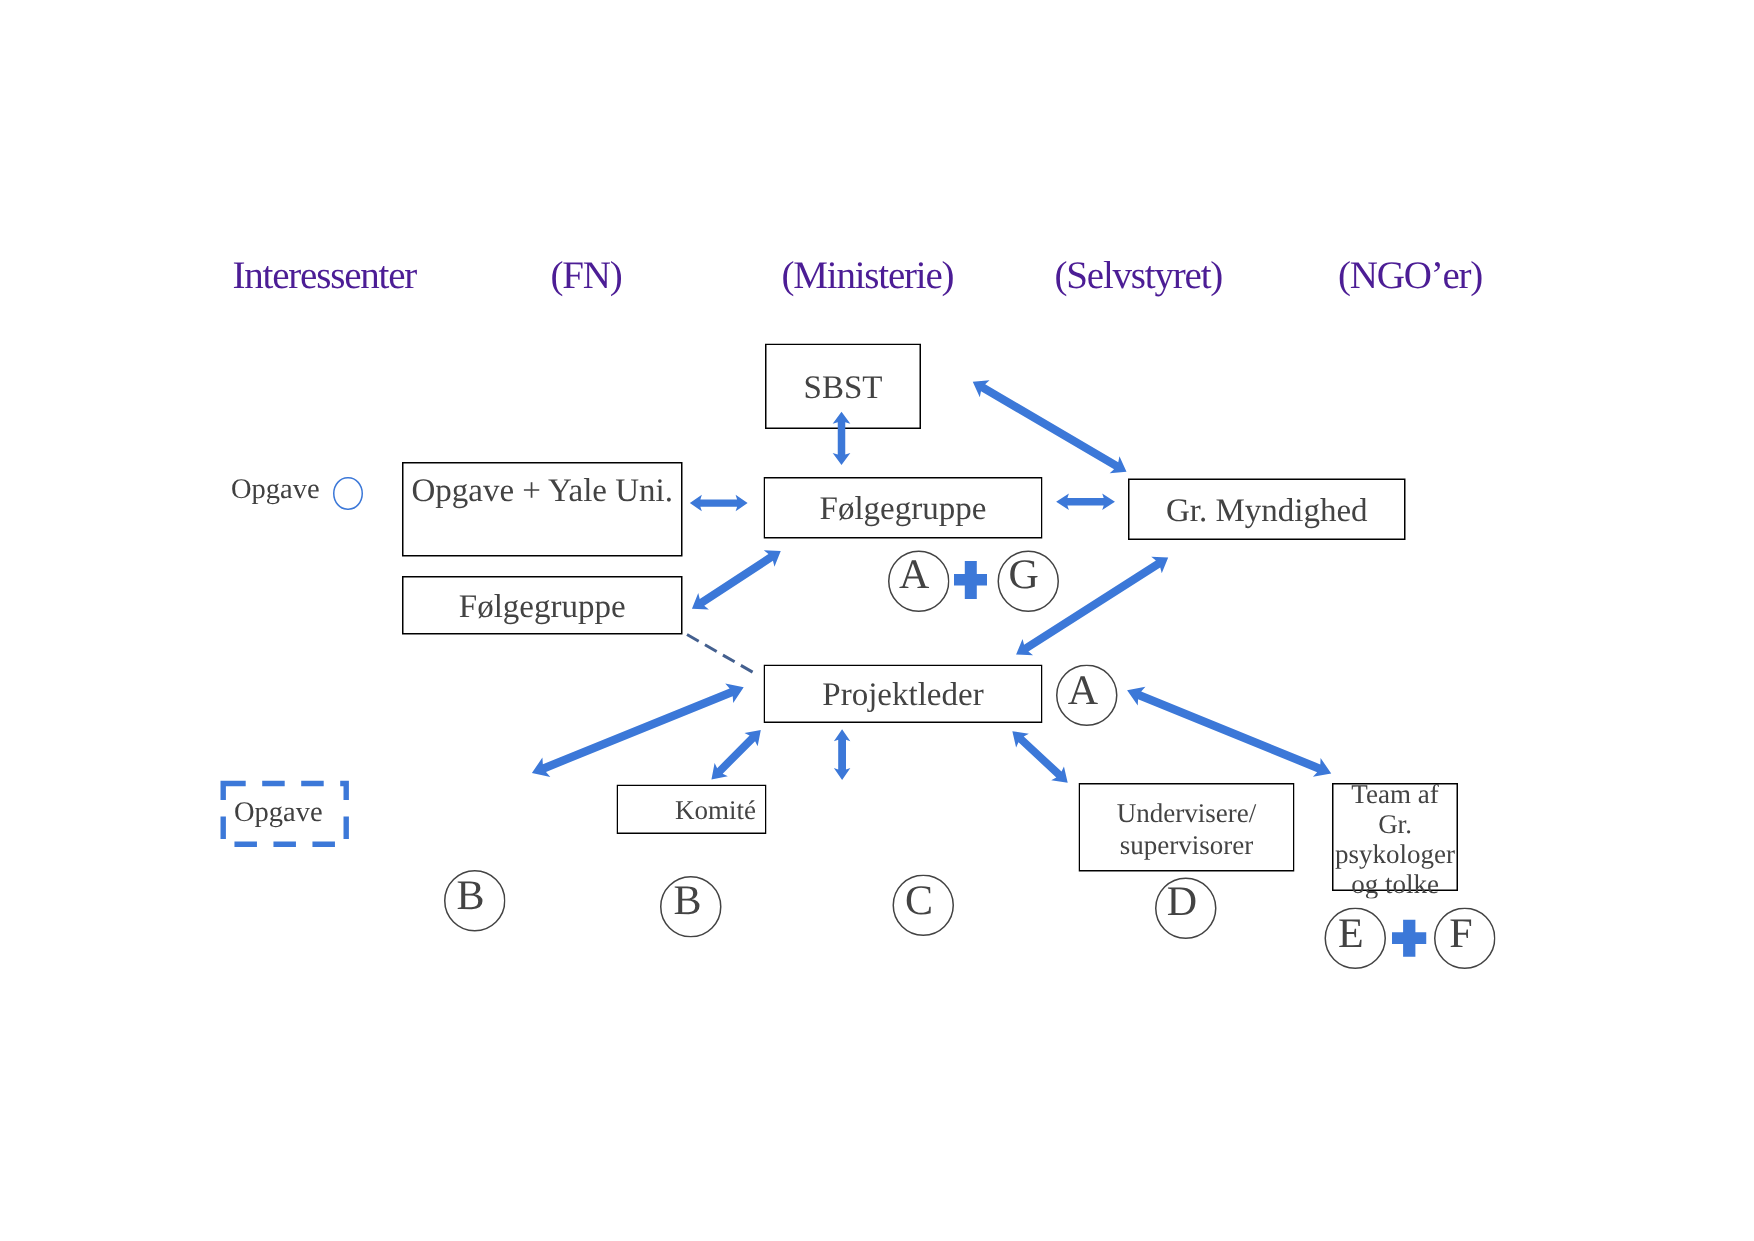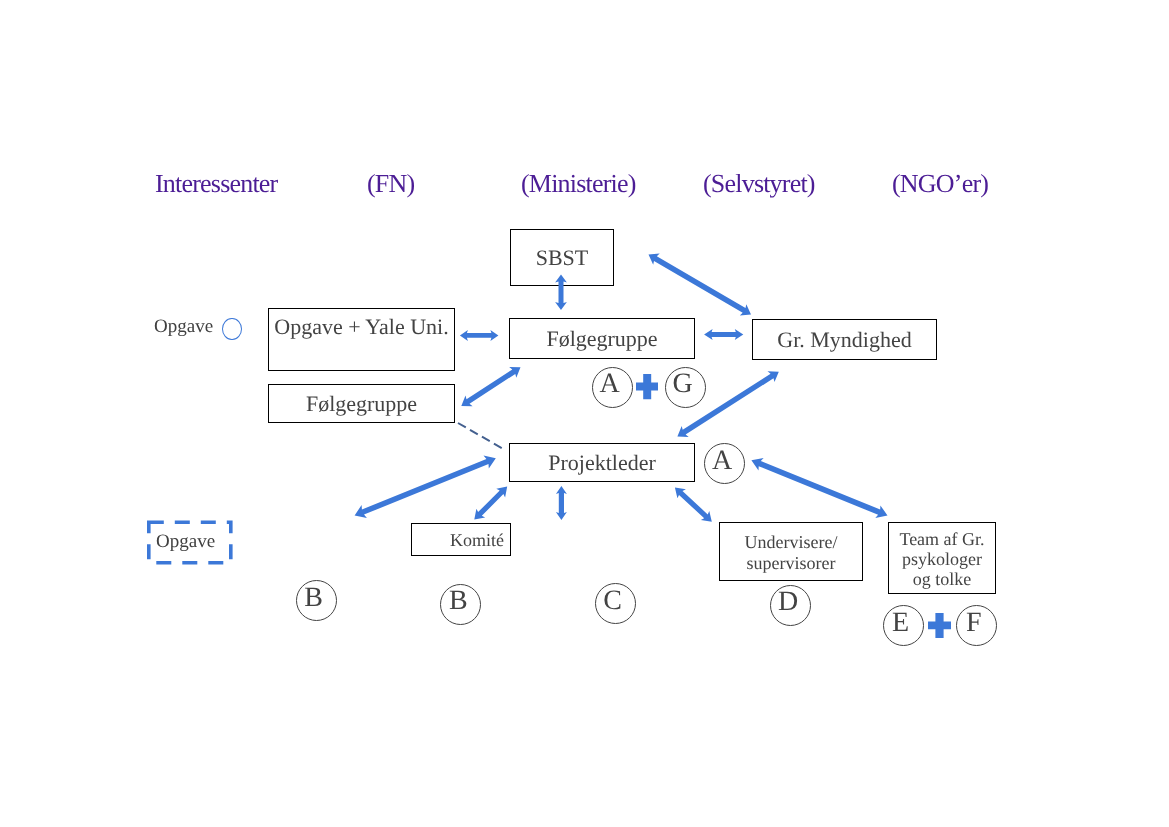--- a/index.html
+++ b/index.html
@@ -46,21 +46,21 @@
 
   <div class="node" style="left:510px;top:229px;width:104px;height:57px;">SBST</div>
   <div class="node" style="left:268px;top:308px;width:187px;height:63px;align-items:flex-start;padding-top:5px;">Opgave + Yale Uni.</div>
   <div class="node" style="left:509px;top:318px;width:186px;height:41px;">Følgegruppe</div>
   <div class="node" style="left:752px;top:318.5px;width:185px;height:41px;">Gr. Myndighed</div>
   <div class="node" style="left:268px;top:384px;width:187px;height:39px;">Følgegruppe</div>
   <div class="node" style="left:509px;top:443px;width:186px;height:39px;">Projektleder</div>
   <div class="node small" style="left:411px;top:523px;width:100px;height:33px;padding-left:32px;">Komité</div>
   <div class="node small" style="left:719px;top:522px;width:144px;height:59px;">Undervisere/
 supervisorer</div>
-  <div class="node small" style="left:888px;top:522px;width:108px;height:72px;">Team af Gr.
+  <div class="node small" style="left:888px;top:522px;width:84px;height:72px;">Team af Gr.
 psykologer
 og tolke</div>
 
   <div class="badge" style="left:591.5px;top:366.7px;">A</div>
   <div class="badge" style="left:664.5px;top:366.7px;">G</div>
   <div class="badge" style="left:704px;top:443px;">A</div>
   <div class="badge" style="left:295.7px;top:580.2px;">B</div>
   <div class="badge" style="left:440.3px;top:583.6px;">B</div>
   <div class="badge" style="left:594.6px;top:583.3px;">C</div>
   <div class="badge" style="left:770px;top:584.6px;">D</div>

